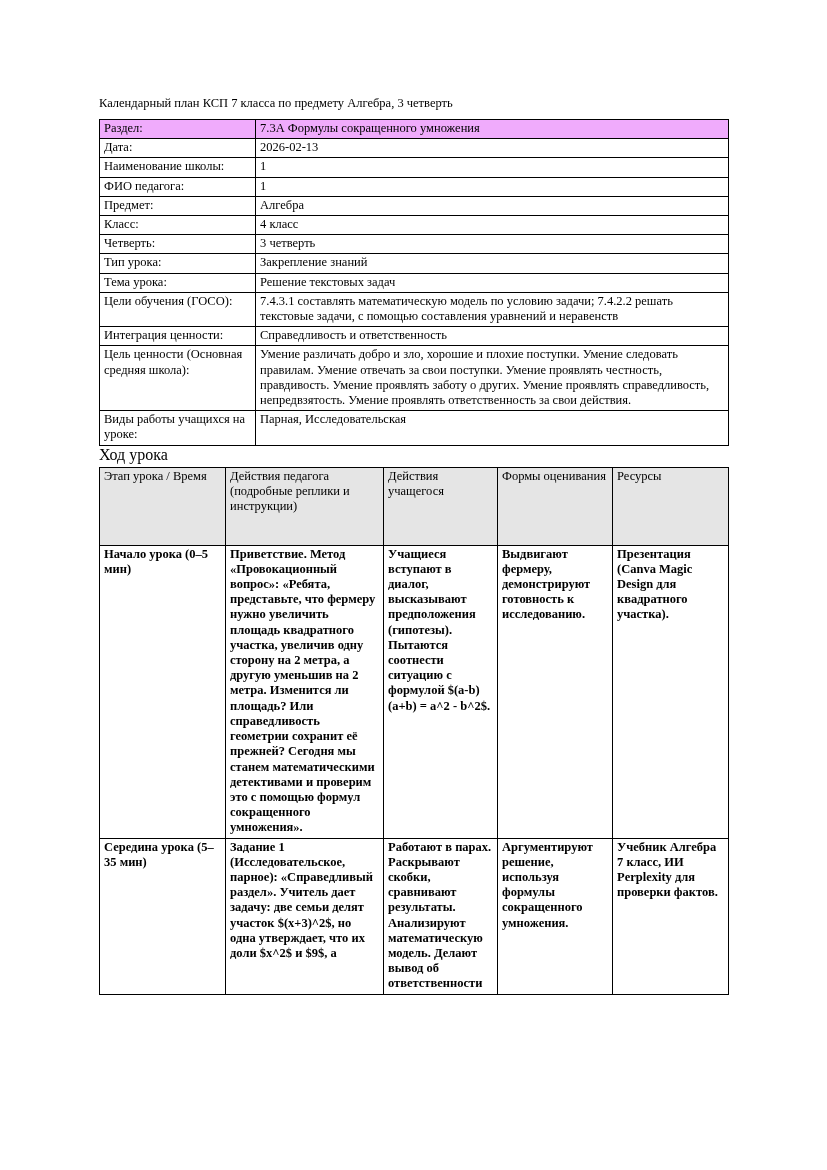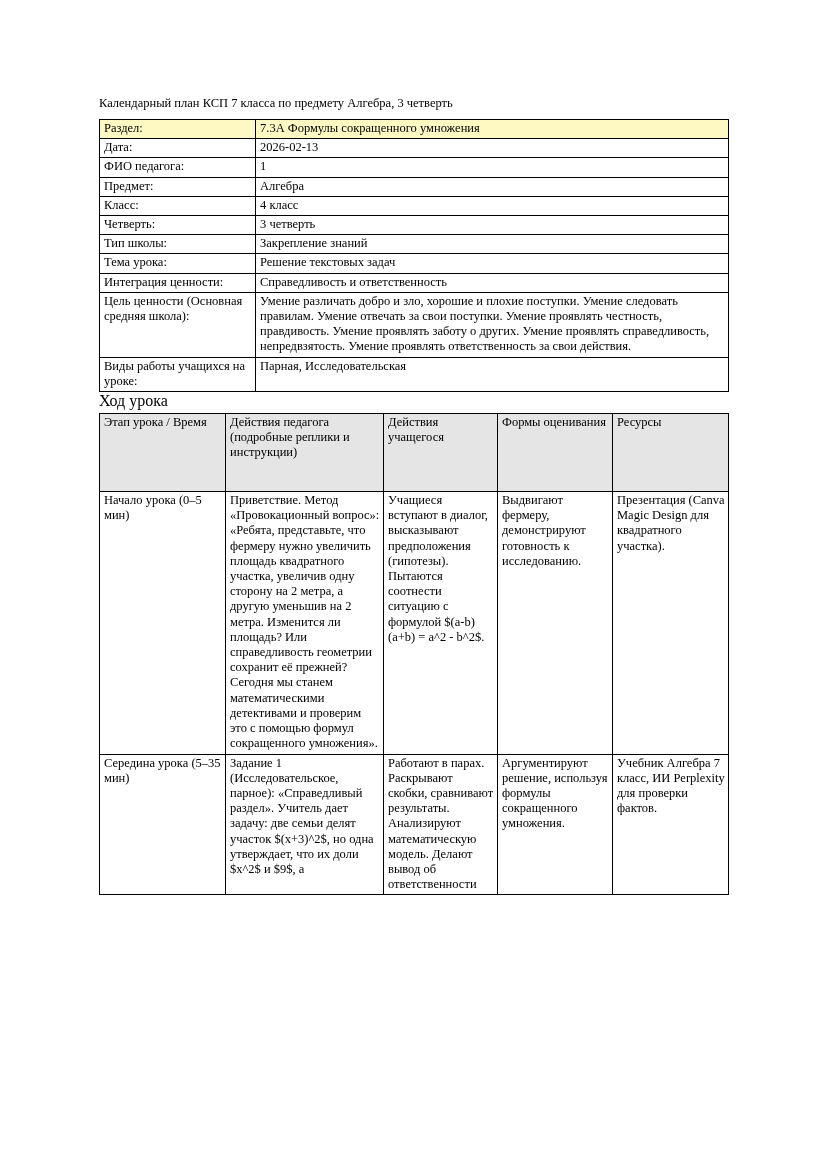--- a/index.html
+++ b/index.html
@@ -50,30 +50,30 @@
     text-align: left;
     font-weight: normal;
     word-wrap: break-word;
     overflow-wrap: break-word;
     hyphens: none;
   }
 
   
   table.info-table col.c-label { width: 156px; }
   table.info-table col.c-value { width: 473px; }
-  table.info-table tr.shaded > td { background: #fef9c3; }
+  table.info-table tr.shaded > td { background: #f0abfc; }
 
   
   table.flow-table col.c1 { width: 126px; }
   table.flow-table col.c2 { width: 158px; }
   table.flow-table col.c3 { width: 114px; }
   table.flow-table col.c4 { width: 115px; }
   table.flow-table col.c5 { width: 116px; }
   table.flow-table thead td { background: #e5e5e5; height: 74px; }
-  table.flow-table tbody td { vertical-align: top; }
+  table.flow-table tbody td { vertical-align: top; font-weight: bold; }
 </style>
 </head>
 <body>
 
 <div class="page">
 
   <div class="doc-title">Календарный план КСП 7 класса по предмету Алгебра, 3 четверть</div>
 
   <table class="doc-table info-table">
     <colgroup>
@@ -83,42 +83,50 @@
     <tbody>
       <tr class="shaded">
         <td>Раздел:</td>
         <td>7.3А Формулы сокращенного умножения</td>
       </tr>
       <tr>
         <td>Дата:</td>
         <td>2026-02-13</td>
       </tr>
       <tr>
+        <td>Наименование школы:</td>
+        <td>1</td>
+      </tr>
+      <tr>
         <td>ФИО педагога:</td>
         <td>1</td>
       </tr>
       <tr>
         <td>Предмет:</td>
         <td>Алгебра</td>
       </tr>
       <tr>
         <td>Класс:</td>
         <td>4 класс</td>
       </tr>
       <tr>
         <td>Четверть:</td>
         <td>3 четверть</td>
       </tr>
       <tr>
-        <td>Тип школы:</td>
+        <td>Тип урока:</td>
         <td>Закрепление знаний</td>
       </tr>
       <tr>
         <td>Тема урока:</td>
         <td>Решение текстовых задач</td>
+      </tr>
+      <tr>
+        <td>Цели обучения (ГОСО):</td>
+        <td>7.4.3.1 составлять математическую модель по условию задачи; 7.4.2.2 решать текстовые задачи, с помощью составления уравнений и неравенств</td>
       </tr>
       <tr>
         <td>Интеграция ценности:</td>
         <td>Справедливость и ответственность</td>
       </tr>
       <tr>
         <td>Цель ценности (Основная средняя школа):</td>
         <td>Умение различать добро и зло, хорошие и плохие поступки. Умение следовать правилам. Умение отвечать за свои поступки. Умение проявлять честность, правдивость. Умение проявлять заботу о других. Умение проявлять справедливость, непредвзятость. Умение проявлять ответственность за свои действия.</td>
       </tr>
       <tr>

